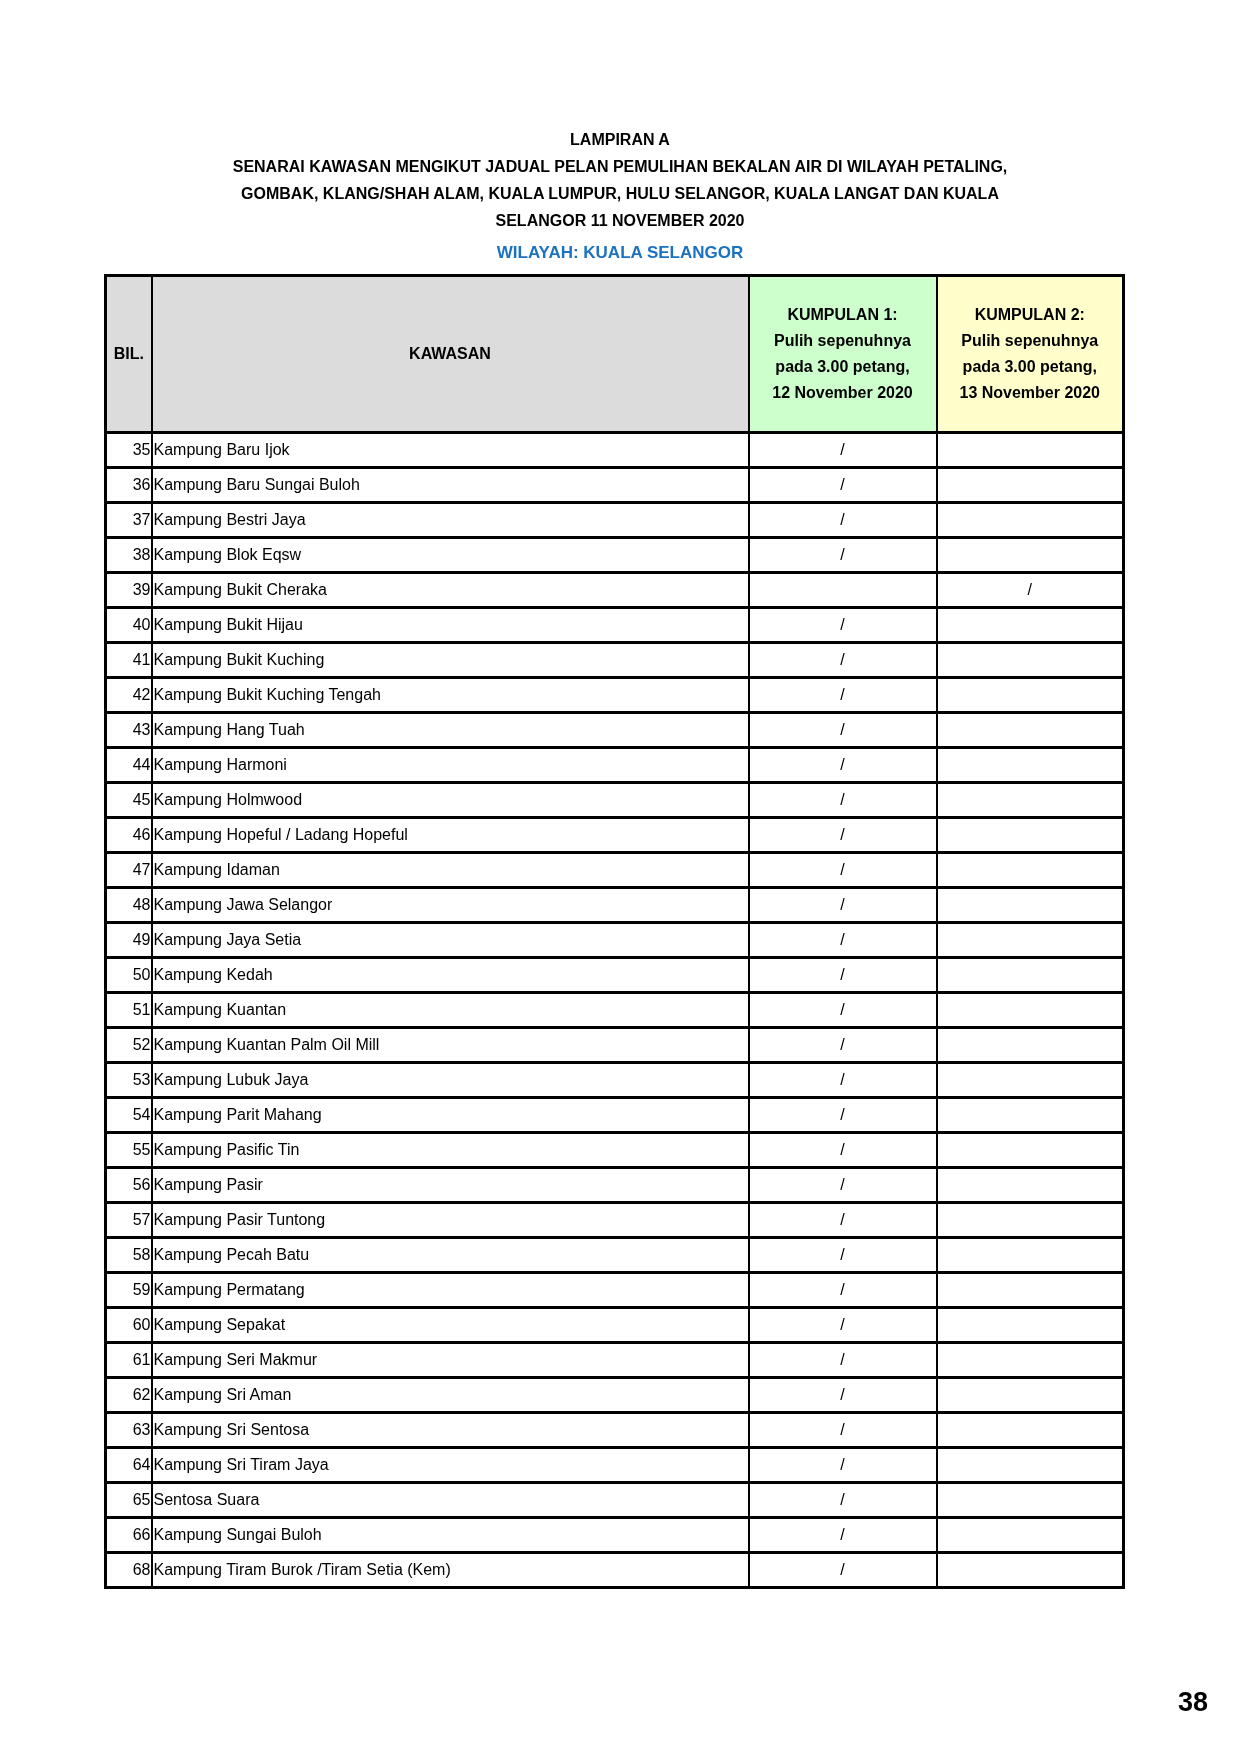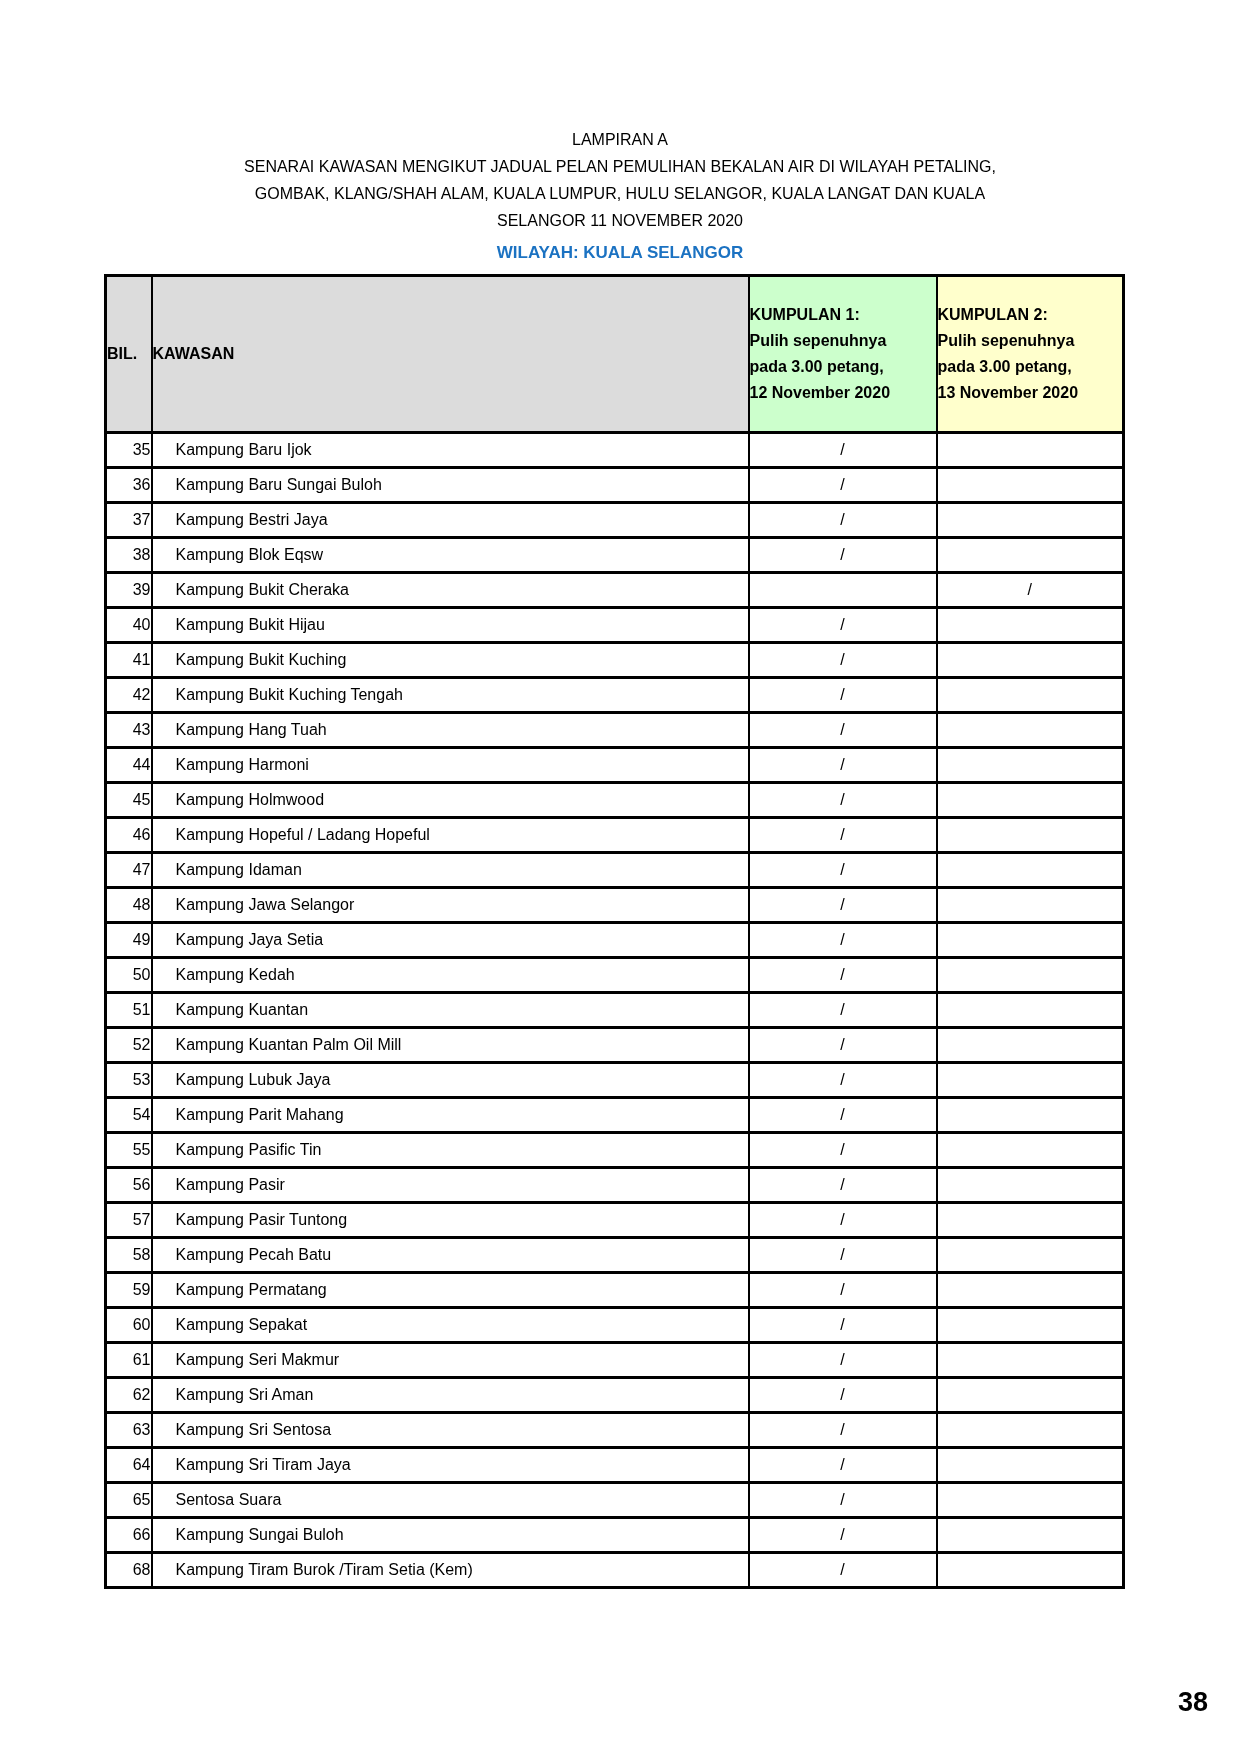--- a/index.html
+++ b/index.html
@@ -10,21 +10,21 @@
     height: 1753px;
     margin: 0 auto;
     background: #ffffff;
     font-family: "Liberation Sans", sans-serif;
     color: #000;
     overflow: hidden;
   }
   .title-block {
     padding-top: 126px;
     text-align: center;
-    font-weight: normal;
+    font-weight: bold;
     font-size: 16px;
     line-height: 27px;
   }
   .region-heading {
     margin-top: 9px;
     text-align: center;
     font-weight: bold;
     font-size: 17px;
     color: var(--region-heading-blue, #1B72C2);
   }
@@ -39,29 +39,29 @@
     border: 2px solid var(--border-black, #000);
     border-top-width: 3px;
     border-bottom-width: 3px;
     padding: 0;
     vertical-align: middle;
     font-size: 16px;
   }
   .schedule-table thead th {
     height: 157px;
     font-weight: bold;
-    text-align: left;
+    text-align: center;
     line-height: 26px;
   }
   th.col-bil, th.col-kawasan { background: var(--header-gray, #DCDCDC); }
   th.col-k1 { background: var(--kumpulan1-green, #CCFFCC); }
   th.col-k2 { background: var(--kumpulan2-yellow, #FFFFCC); }
   .schedule-table tbody tr { height: 35px; }
   td.cell-bil { text-align: right; }
-  td.cell-kawasan { text-align: left; padding-left: 23px; }
+  td.cell-kawasan { text-align: left; padding-left: 1px; }
   td.cell-mark { text-align: center; }
   .header-line { font-weight: bold; }
   .page-number {
     position: absolute;
     top: 1687px;
     right: 32px;
     font-weight: bold;
     font-size: 27px;
     line-height: 30px;
   }

